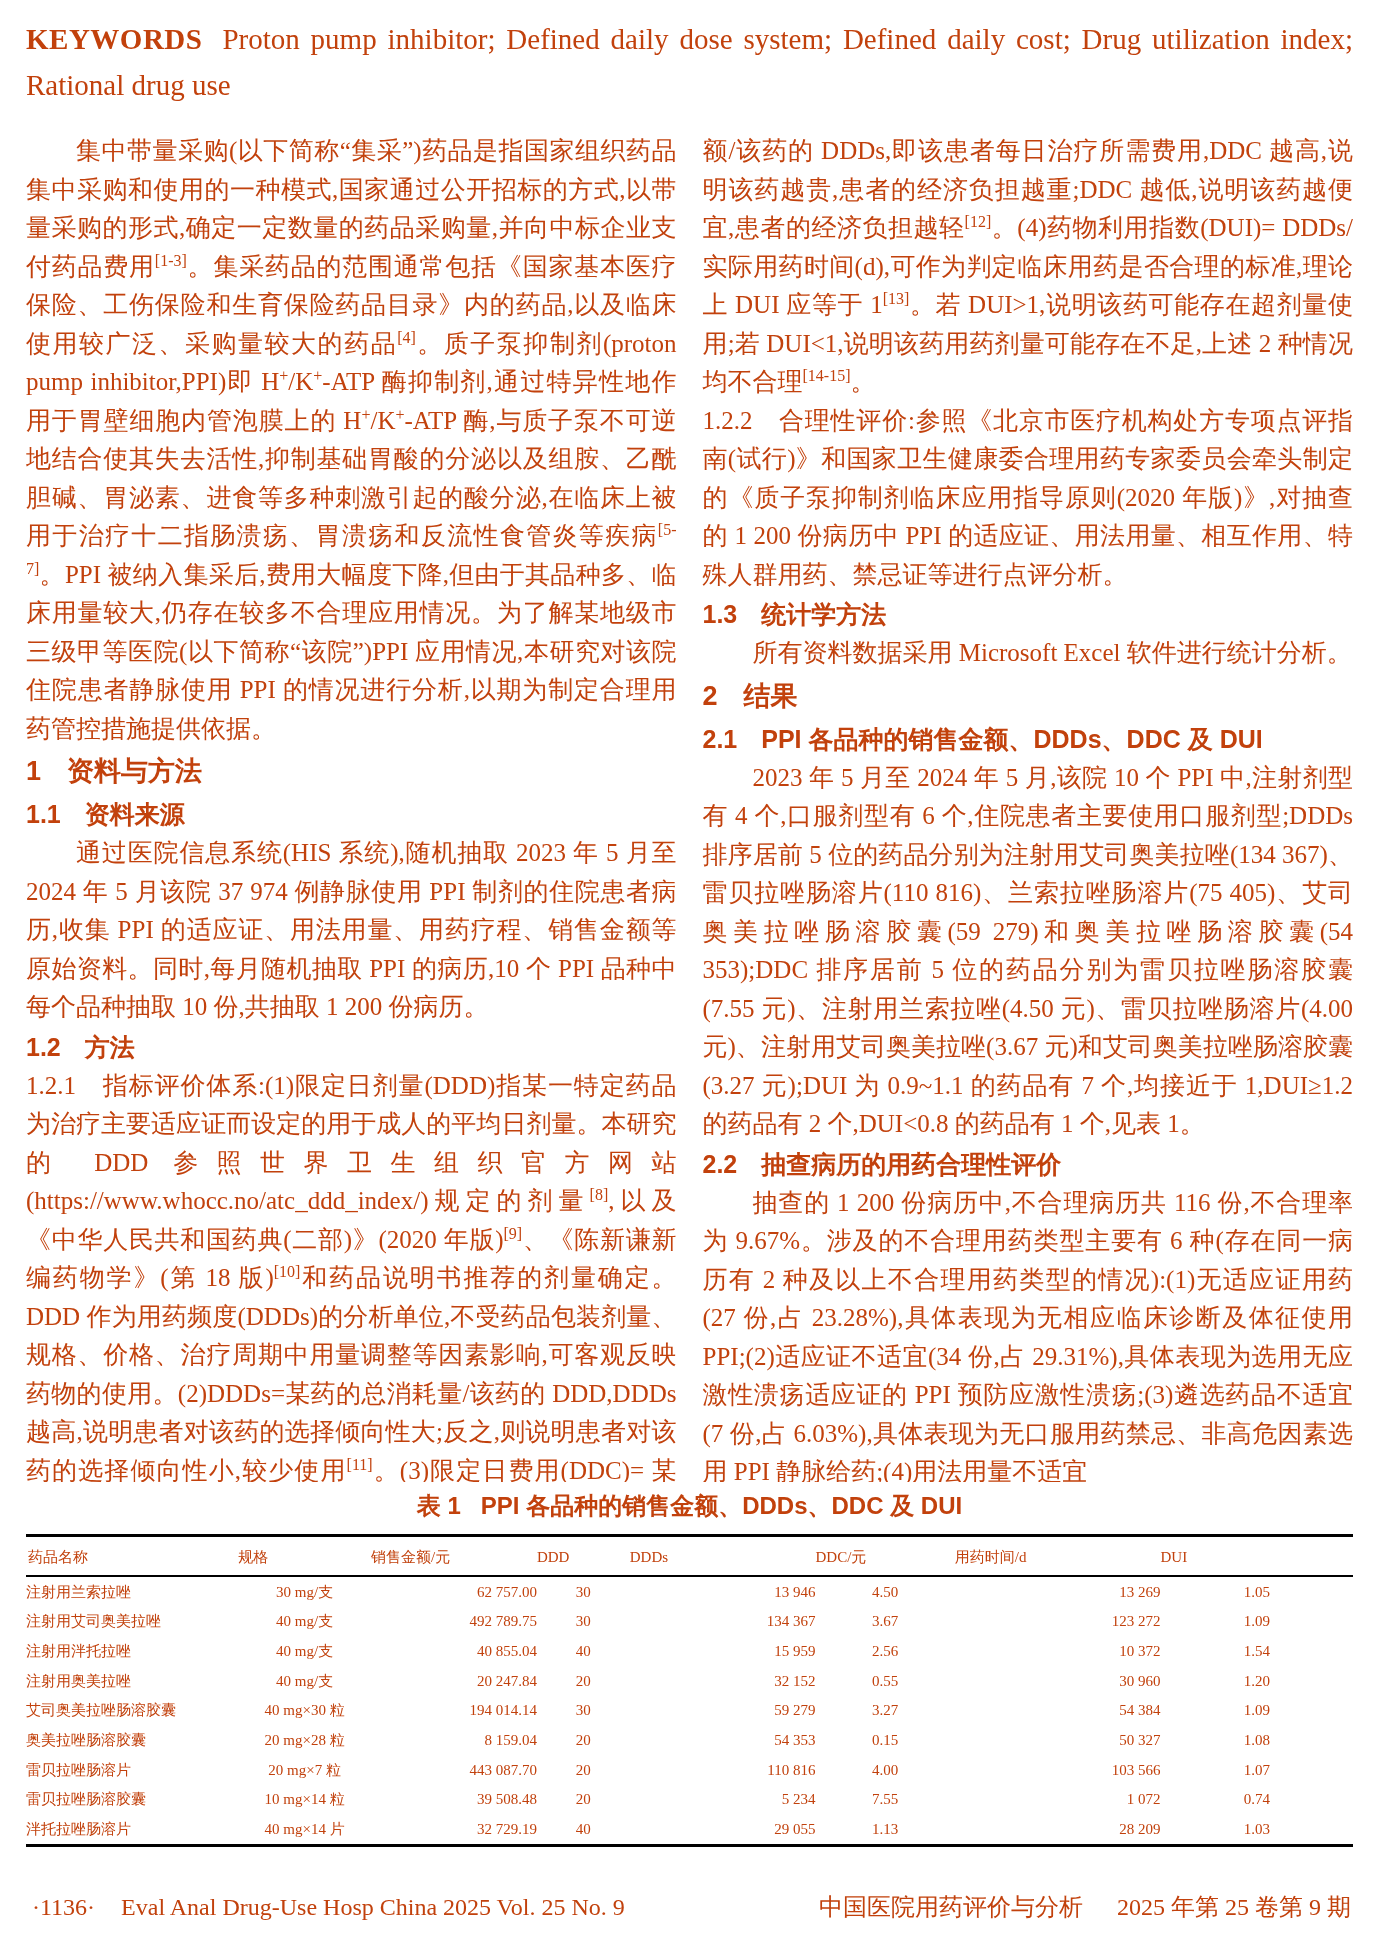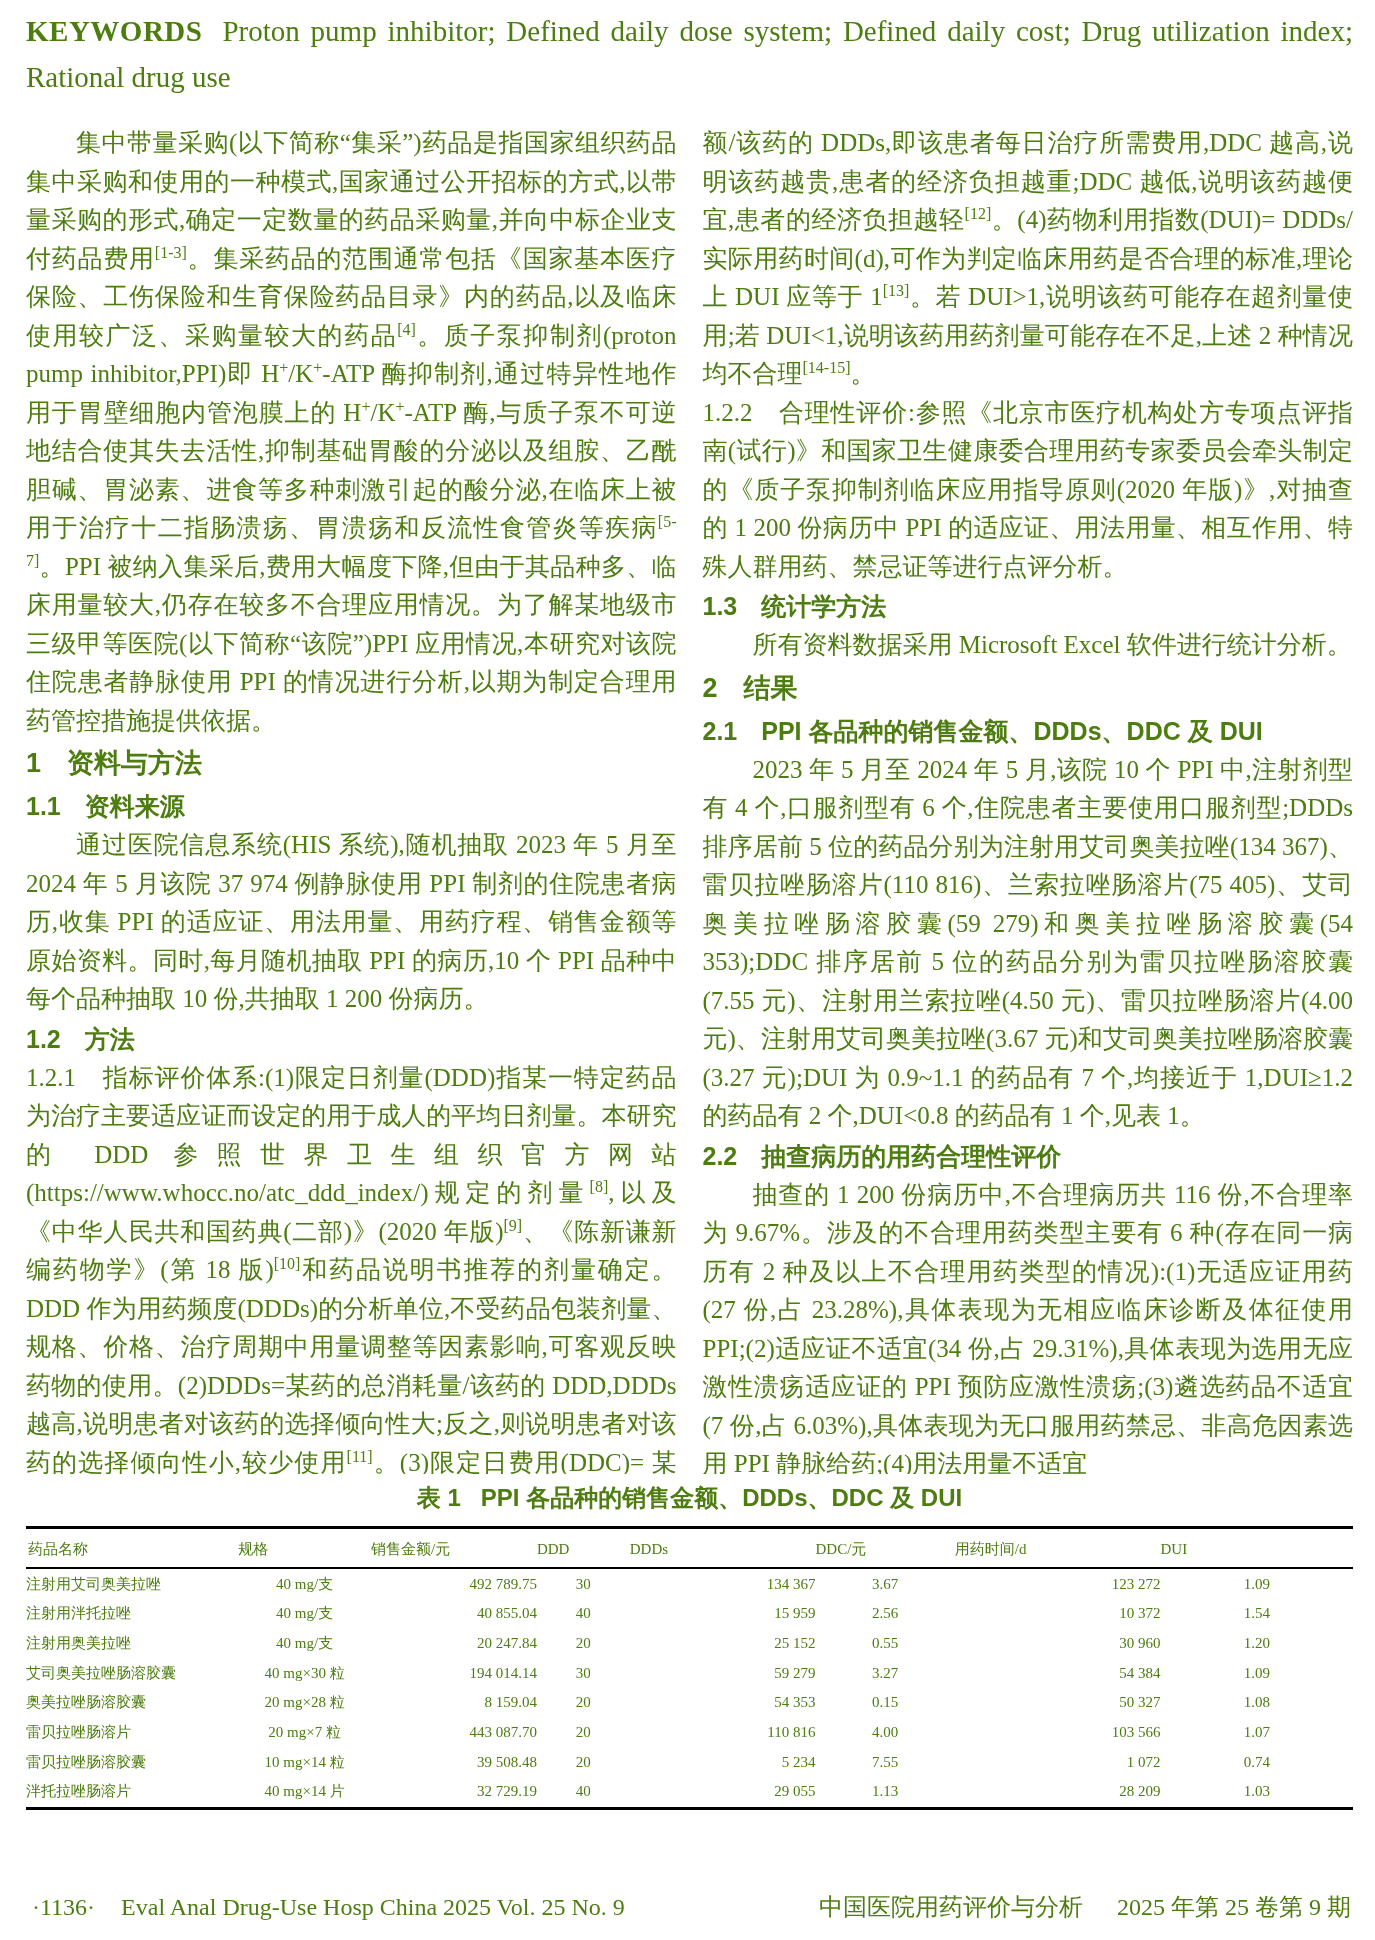--- a/index.html
+++ b/index.html
@@ -2,22 +2,22 @@
 <html><head>
 <meta charset="utf-8">
 <style>
   * { box-sizing: border-box; }
   html, body { margin: 0; padding: 0; background: #ffffff; }
   .page {
     position: relative;
     width: 1375px;
     height: 1940px;
     background: #fff;
-    color: #4d7c0f;
-    padding: 8px 22px 0 26px;
+    color: #c2410c;
+    padding: 16px 22px 0 26px;
     font-family: "Liberation Serif", "DejaVu Serif", serif;
     overflow: hidden;
   }
 
   
   .keywords { font-size: 29px; line-height: 46px; margin-bottom: 24px; }
   .kw-l1 { display: block; text-align: justify; text-align-last: justify; }
   .kw-label { font-weight: bold; margin-right: 20px; letter-spacing: 0.5px; }
   .kw-l2 { display: block; }
 
@@ -137,20 +137,30 @@
             <th>销售金额/元</th>
             <th>DDD</th>
             <th>DDDs</th>
             <th>DDC/元</th>
             <th>用药时间/d</th>
             <th>DUI</th>
           </tr>
       </thead>
       <tbody id="tbl-body">
           <tr>
+            <td class="a-l">注射用兰索拉唑</td>
+            <td class="a-c">30 mg/支</td>
+            <td class="a-r1">62 757.00</td>
+            <td class="a-c">30</td>
+            <td class="a-r2">13 946</td>
+            <td class="a-c">4.50</td>
+            <td class="a-r3">13 269</td>
+            <td class="a-c">1.05</td>
+          </tr>
+          <tr>
             <td class="a-l">注射用艾司奥美拉唑</td>
             <td class="a-c">40 mg/支</td>
             <td class="a-r1">492 789.75</td>
             <td class="a-c">30</td>
             <td class="a-r2">134 367</td>
             <td class="a-c">3.67</td>
             <td class="a-r3">123 272</td>
             <td class="a-c">1.09</td>
           </tr>
           <tr>
@@ -161,21 +171,21 @@
             <td class="a-r2">15 959</td>
             <td class="a-c">2.56</td>
             <td class="a-r3">10 372</td>
             <td class="a-c">1.54</td>
           </tr>
           <tr>
             <td class="a-l">注射用奥美拉唑</td>
             <td class="a-c">40 mg/支</td>
             <td class="a-r1">20 247.84</td>
             <td class="a-c">20</td>
-            <td class="a-r2">25 152</td>
+            <td class="a-r2">32 152</td>
             <td class="a-c">0.55</td>
             <td class="a-r3">30 960</td>
             <td class="a-c">1.20</td>
           </tr>
           <tr>
             <td class="a-l">艾司奥美拉唑肠溶胶囊</td>
             <td class="a-c">40 mg×30 粒</td>
             <td class="a-r1">194 014.14</td>
             <td class="a-c">30</td>
             <td class="a-r2">59 279</td>

